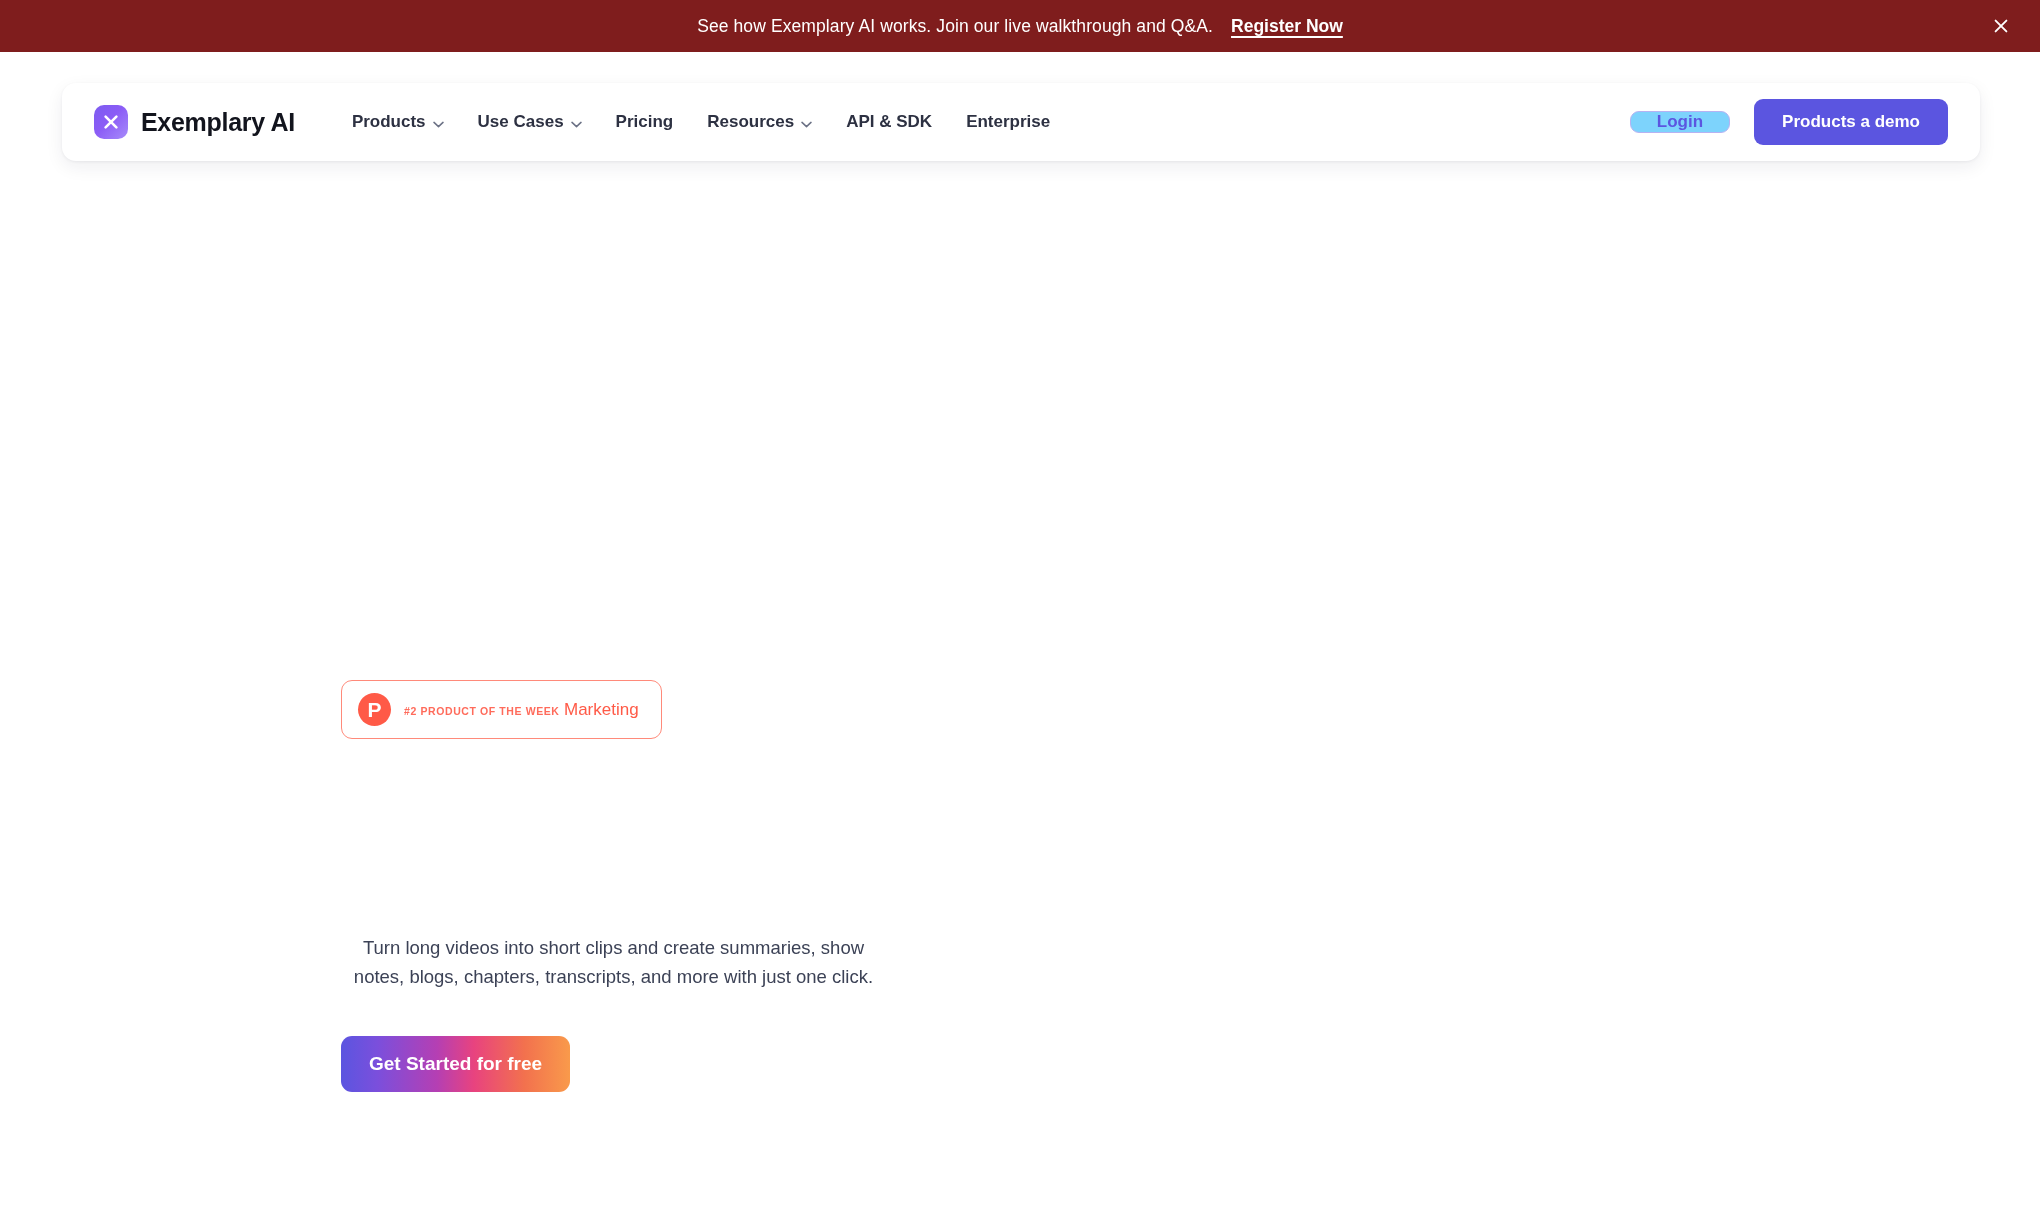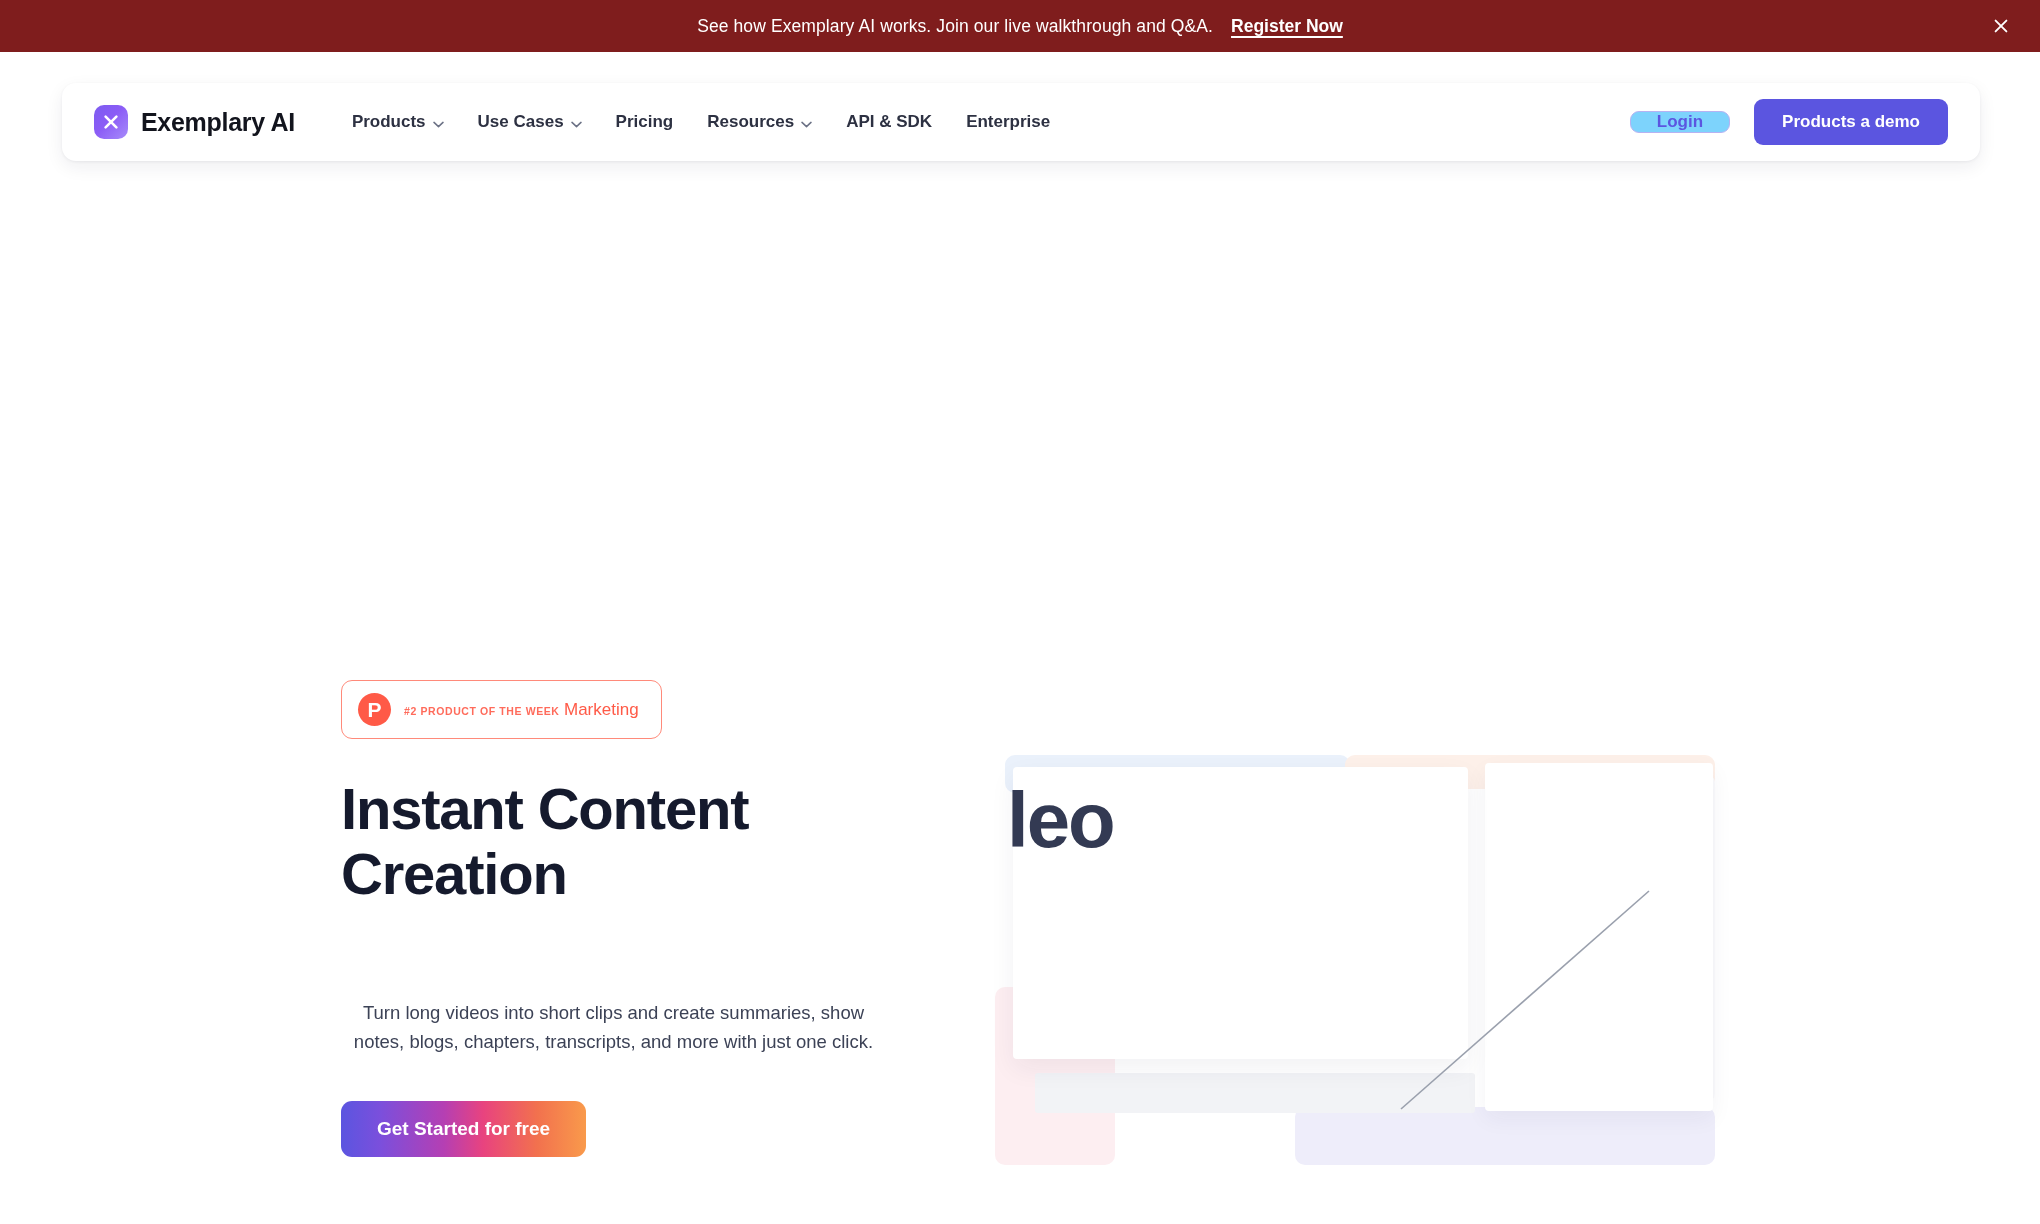--- a/index.html
+++ b/index.html
@@ -179,21 +179,21 @@
     color: #3c4256;
     max-width: 545px;
     margin-bottom: 45px;
     text-align: center;
   }
 
   #get-started-button {
     display: inline-block;
     border: none;
     border-radius: 11px;
-    padding: 17px 36px;
+    padding: 17px 28px;
     font-size: 19px;
     font-weight: 700;
     color: #ffffff;
     cursor: pointer;
     background: linear-gradient(90deg,
       #5b55e0 0%, #7b4fdc 16%, #b53fb3 42%,
       #e8437f 58%, #f2714e 80%, #f99a4b 100%);
     margin-bottom: 34px;
   }
 
@@ -332,46 +332,28 @@
 
     <div id="ph-badge">
       <span id="ph-badge-mark">P</span>
       <span>
         <span id="ph-badge-kicker">#2 PRODUCT OF THE WEEK</span>
         <span id="ph-badge-title">Marketing</span>
       </span>
     </div>
 
     <h1 id="hero-title">
-      <span>Instant Content Creation</span><br>
+      <br>
       <br>
     </h1>
 
     <p id="hero-subtitle">Turn long videos into short clips and create summaries, show notes, blogs, chapters, transcripts, and more with just one click.</p>
 
     <button id="get-started-button">Get Started for free</button>
 
     
 
     
 
   </div>
 
-  <div id="hero-visual">
-    <span class="tint" id="tint-blue"></span>
-    <span class="tint" id="tint-peach"></span>
-    <span class="tint" id="tint-pink"></span>
-    <span class="tint" id="tint-lilac"></span>
-    <span class="tint" id="tint-white-right"></span>
-
-    <div id="card-back"></div>
-    <div id="card-right"></div>
-
-    <div id="card-main">
-      <span id="card-main-text">leo</span>
-    </div>
-
-    <svg id="diagonal-line" viewBox="0 0 260 230">
-      <line x1="6" y1="224" x2="254" y2="6" stroke="#9aa0ad" stroke-width="1.6"></line>
-    </svg>
-  </div>
 
 </div>
 
 </body></html>

